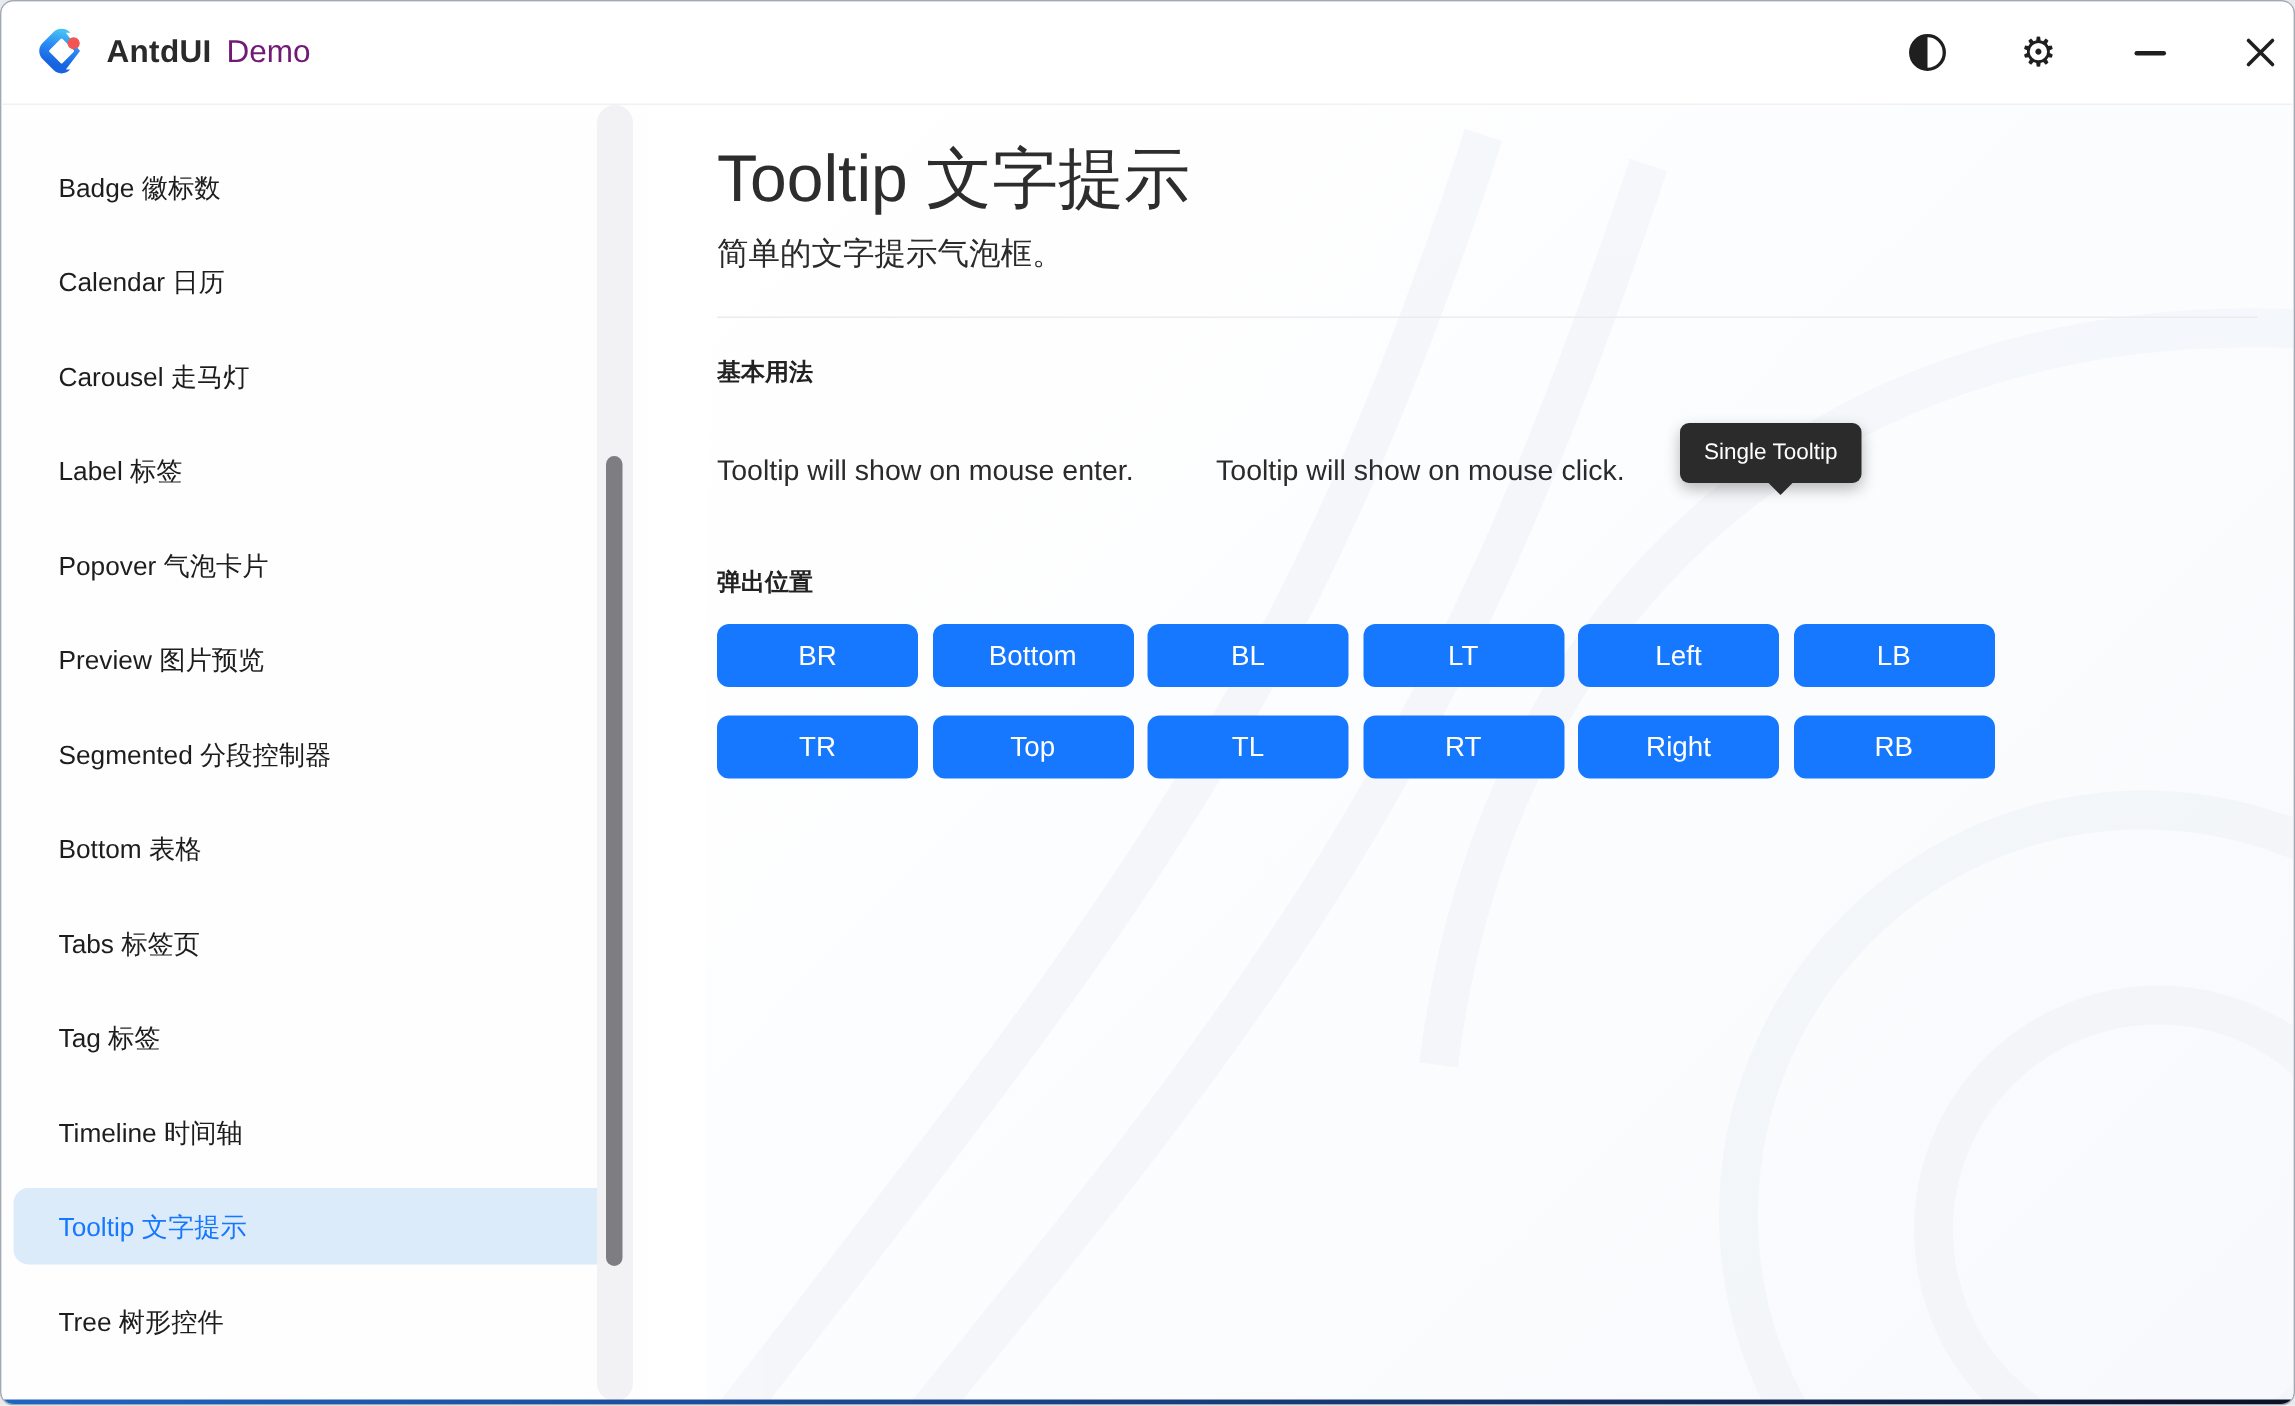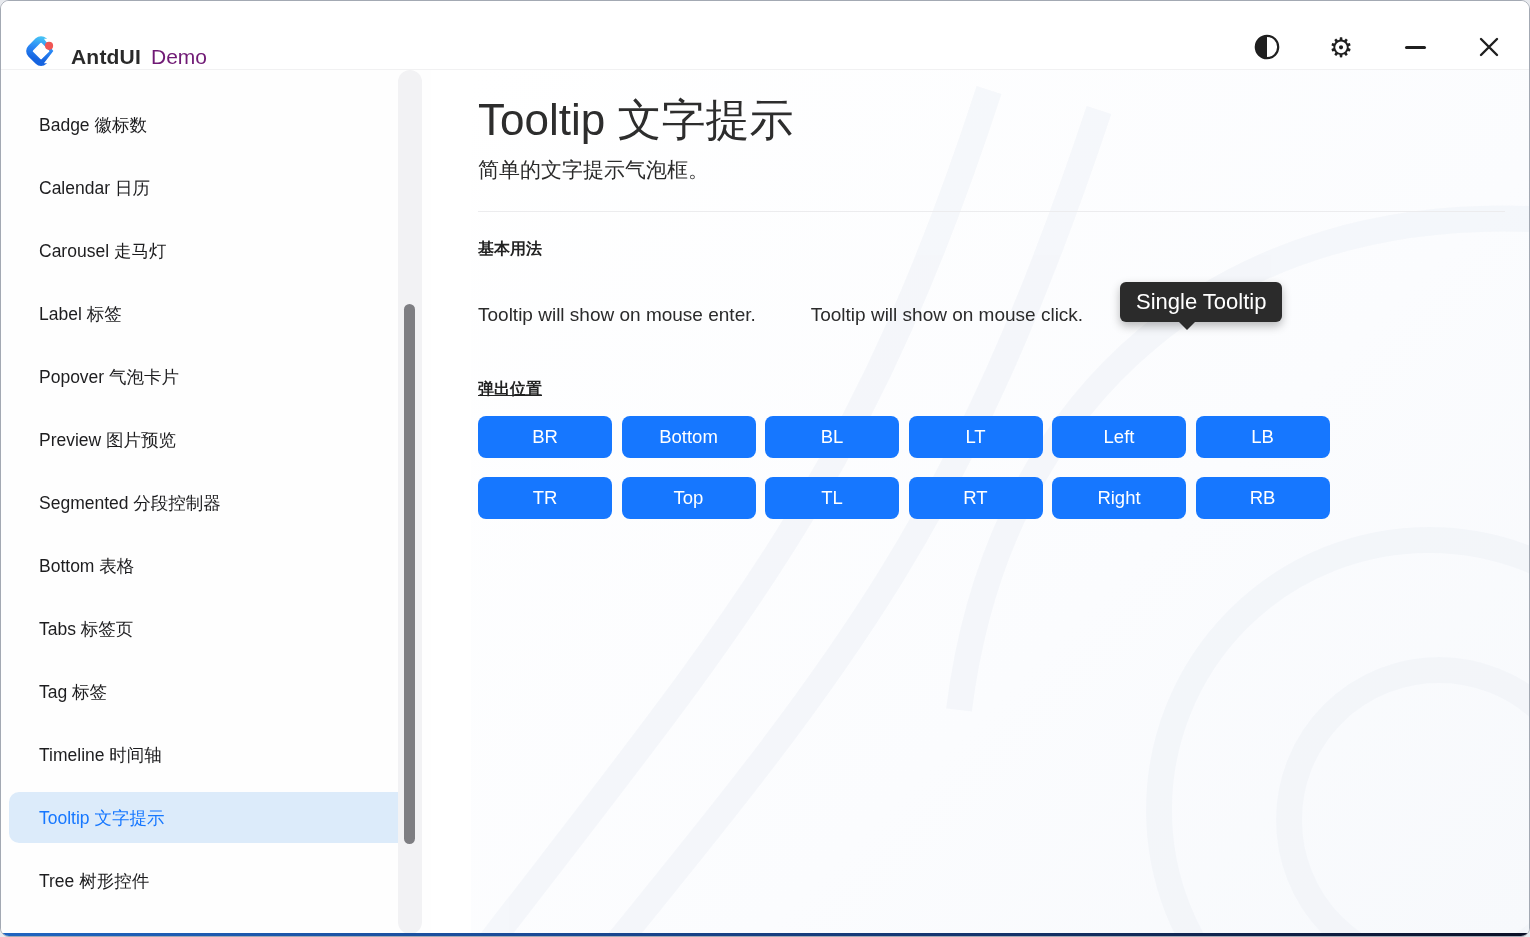--- a/index.html
+++ b/index.html
@@ -3,21 +3,21 @@
 <meta charset="utf-8">
 <style>
   * { margin:0; padding:0; box-sizing:border-box; }
   html,body { width:1530px; height:937px; background:#e8eaee; font-family:"Liberation Sans","DejaVu Sans",sans-serif; }
   .window {
     position:relative; width:1530px; height:937px; background:#ffffff;
     border:1px solid #a3a9b3; border-radius:9px; overflow:hidden;
   }
   
   .titlebar {
-    height:69px; display:flex; align-items:flex-end; padding-left:24px; padding-right:18px;
+    height:69px; display:flex; align-items:center; padding-left:24px; padding-right:0;
     border-bottom:1px solid #f1f1f2; background:#ffffff; position:relative; z-index:5;
   }
   .logo { width:34px; height:34px; flex:0 0 auto; }
   .brand { margin-left:12px; font-size:21px; font-weight:600; color:#2a2a2a; letter-spacing:.2px; }
   .brand-suffix { margin-left:10px; font-size:21px; font-weight:400; color:#701a75; }
   .titlebar-spacer { flex:1; }
   .tb-btn {
     width:44px; height:44px; margin-left:30px; display:flex; align-items:center; justify-content:center;
     border:none; background:transparent; cursor:pointer; color:#1f1f1f; border-radius:6px;
   }
@@ -41,31 +41,31 @@
   
   .main { flex:1; position:relative; padding:0 24px 0 7px; overflow:hidden;
     background:linear-gradient(135deg,#ffffff 0%,#fbfcfe 60%,#f7f9fc 100%); }
   .watermark { position:absolute; right:0; top:0; pointer-events:none; }
   .page-title { margin-top:21px; font-size:44px; line-height:58px; font-weight:400; color:#2d2d2d; position:relative; }
   .page-subtitle { margin-top:6px; font-size:21px; line-height:30px; color:#2b2b2b; position:relative; }
   .divider { margin-top:26px; height:1px; background:#ececee; position:relative; }
   .section-heading { margin-top:22px; font-size:16px; line-height:30px; font-weight:600; color:#222; position:relative; }
   .demo-texts { margin-top:38px; font-size:19px; line-height:26px; color:#2b2b2b; position:relative; }
   .demo-text-hover { margin-right:50px; }
-  .section-heading.placement { margin-top:46px;text-decoration:underline; }
+  .section-heading.placement { margin-top:46px; }
   .btn-rows { margin-top:12px; display:flex; flex-direction:column; gap:19px; position:relative; }
   .btn-row { display:flex; gap:9.5px; }
   .placement-btn {
     width:134px; height:42px; border:none; border-radius:8px; background:var(--primary,#1677FF);
     color:#ffffff; font-size:18.5px; font-family:inherit; cursor:pointer;
   }
   
   .tooltip-popup {
     position:absolute; left:1119px; top:281px; height:40px; padding:0 16px;
-    background:var(--tooltip-bg,#2B2B2B); color:#fff; font-size:22px; line-height:40px;
+    background:var(--tooltip-bg,#2B2B2B); color:#fff; font-size:15px; line-height:40px;
     border-radius:6px; box-shadow:0 4px 10px rgba(0,0,0,.28); white-space:nowrap; z-index:10;
   }
   .tooltip-arrow {
     position:absolute; bottom:-8px; left:58px; width:0; height:0;
     border-left:9px solid transparent; border-right:9px solid transparent;
     border-top:9px solid var(--tooltip-bg,#2B2B2B);
   }
   
   .bottom-edge {
     position:absolute; left:0; right:0; bottom:0; height:3px; z-index:20;

